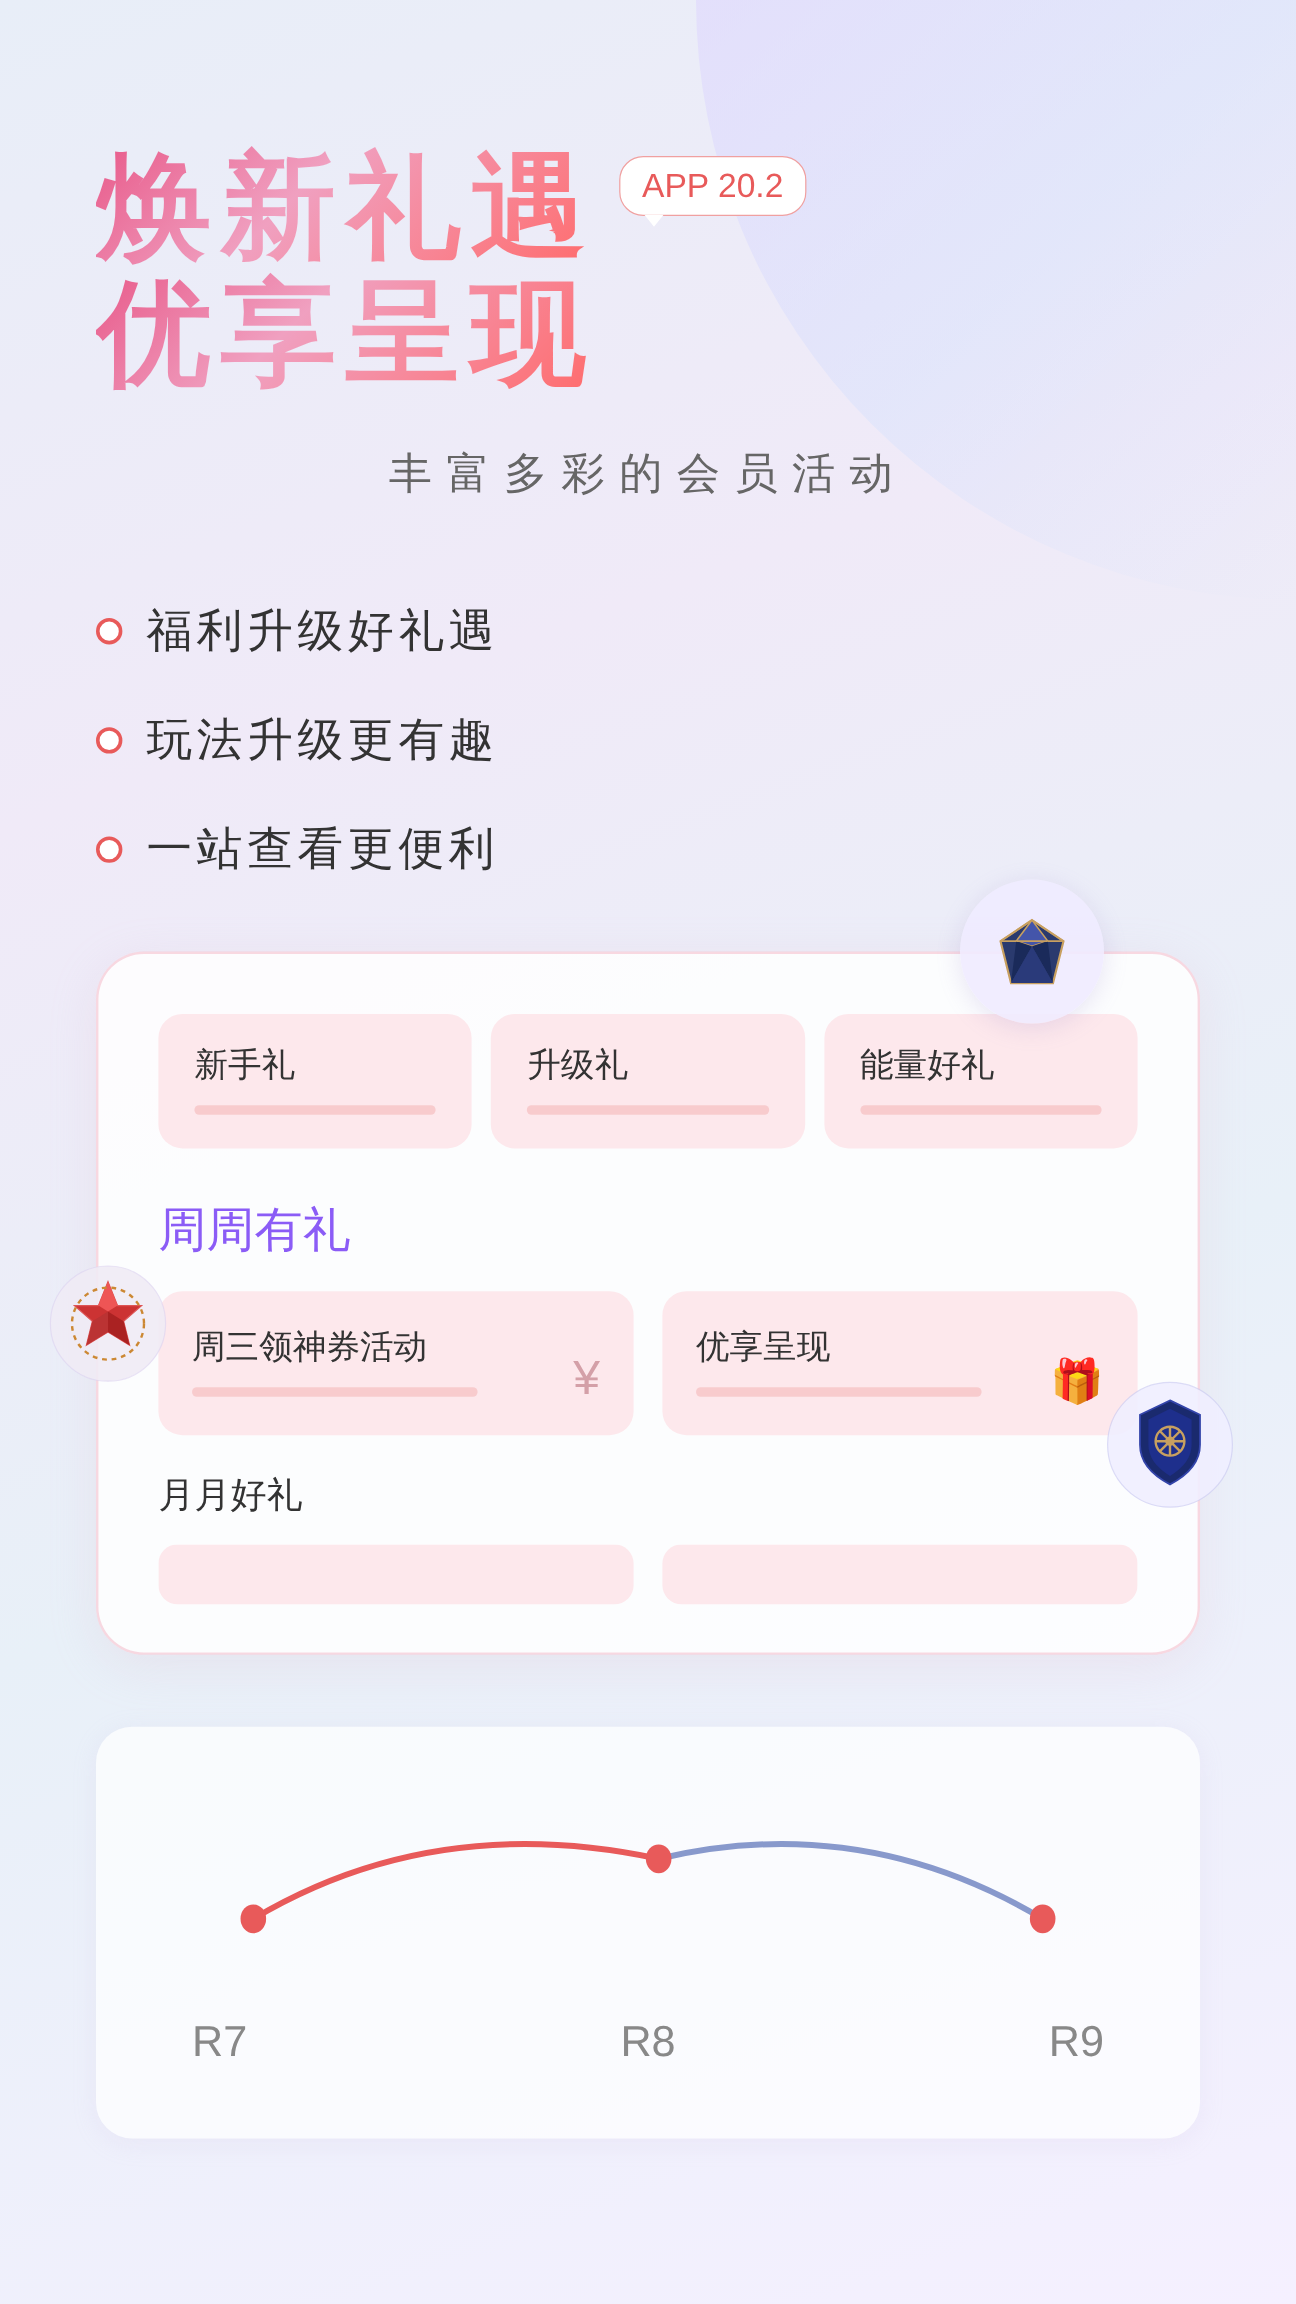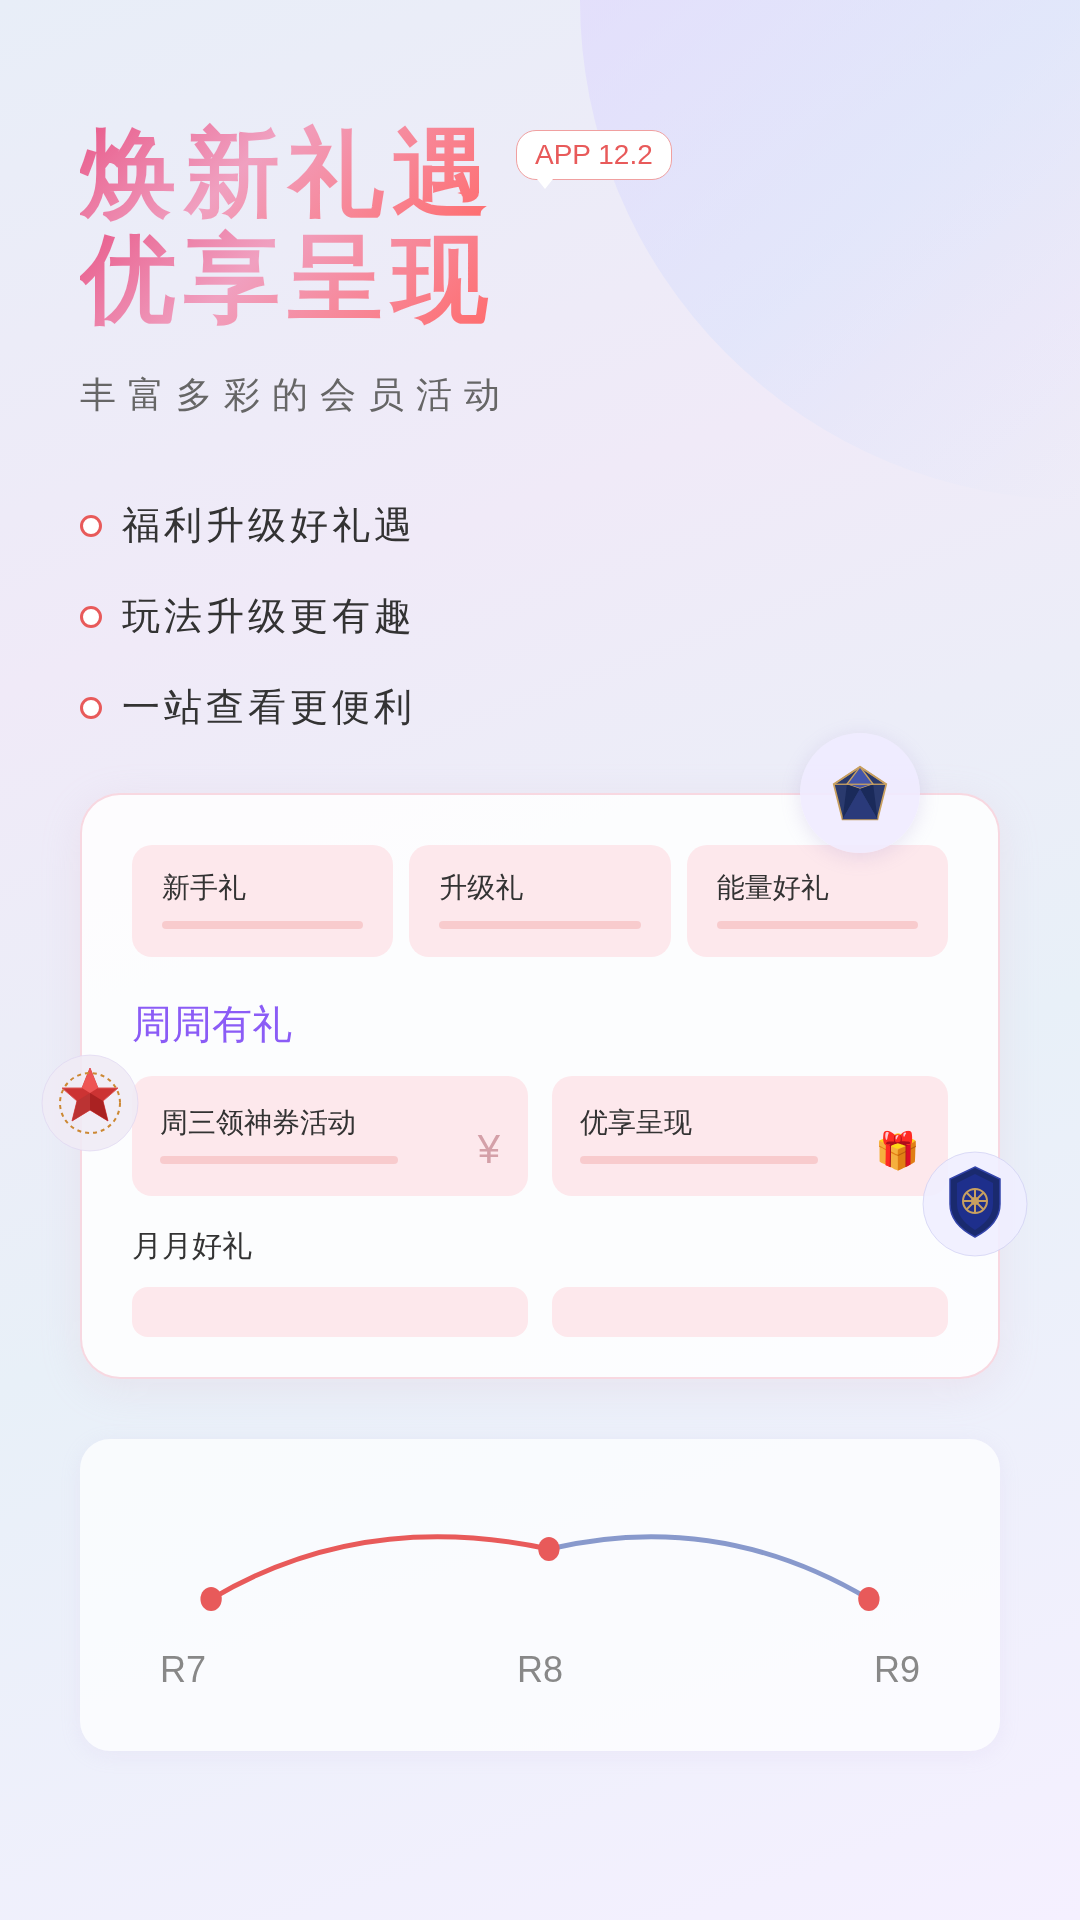--- a/index.html
+++ b/index.html
@@ -25,20 +25,21 @@
     }
 
     .container {
       padding: 120px 80px 80px 80px;
       position: relative;
     }
 
     
     .header-section {
       margin-bottom: 80px;
+      text-align: center;
     }
 
     .title-row {
       display: flex;
       align-items: center;
       gap: 20px;
       margin-bottom: 10px;
     }
 
     .main-title {
@@ -278,20 +279,21 @@
       display: flex;
       justify-content: space-between;
       padding: 0 20px;
     }
 
     .level-label {
       font-size: 36px;
       color: #888;
       font-weight: 500;
       text-align: center;
+      margin-top: 31px;
     }
 
     
     .diamond-svg {
       width: 70px;
       height: 70px;
     }
 
     
     .red-gem {
@@ -311,21 +313,21 @@
 <div class="bg-deco"></div>
 
 <div class="container">
 
   <div class="header-section">
     <div class="title-row">
       <div>
         <div class="main-title">焕新礼遇</div>
         <div class="main-title">优享呈现</div>
       </div>
-      <div class="app-badge">APP 12.2</div>
+      <div class="app-badge">APP 20.2</div>
     </div>
     <div class="subtitle">丰富多彩的会员活动</div>
   </div>
 
   <div class="feature-list">
     <div class="feature-item">
       <div class="feature-dot"></div>
       <span class="feature-text">福利升级好礼遇</span>
     </div>
     <div class="feature-item">

